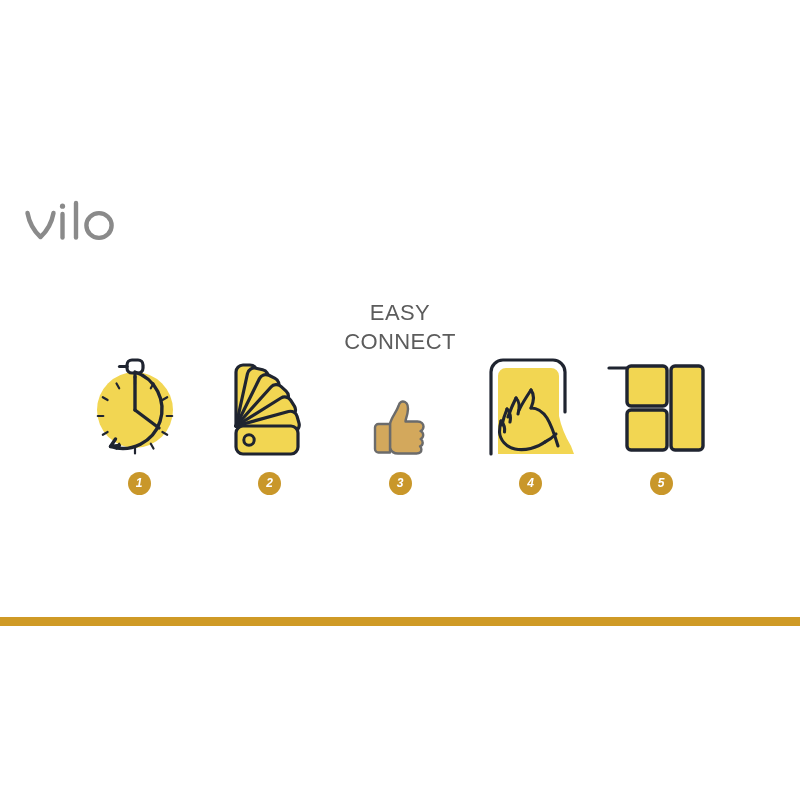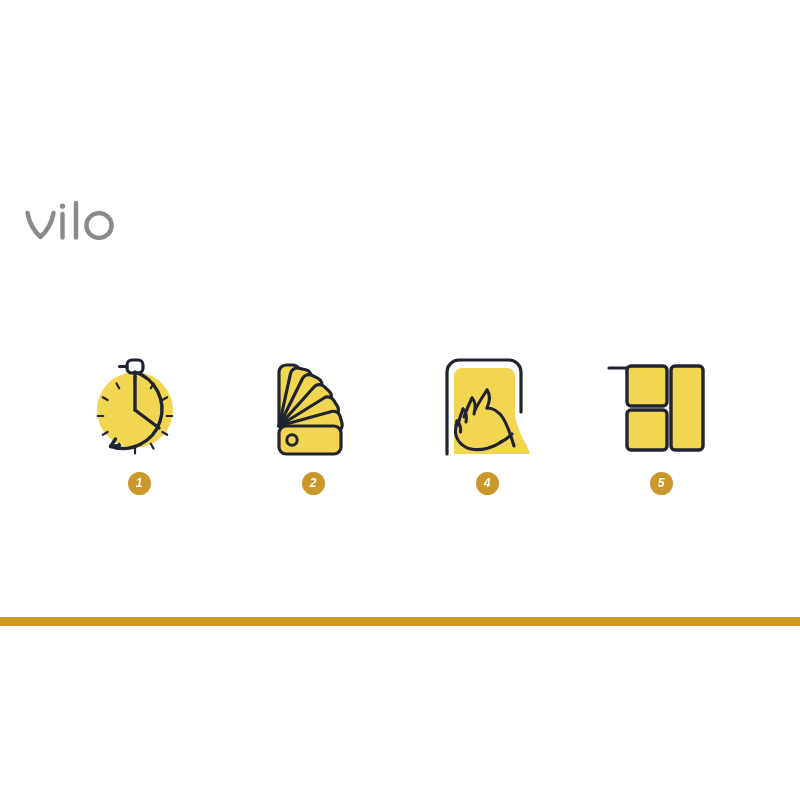--- a/index.html
+++ b/index.html
@@ -175,20 +175,40 @@
 
           <rect x="16" y="76" width="62" height="28" rx="7"></rect>
         </g>
 
         <circle cx="29" cy="90" r="5.2" fill="none" stroke="#1f2430" stroke-width="3"></circle>
       </svg>
     </div>
     <div class="step-badge">2</div>
   </div>
 
+  <div class="step">
+    <div class="easy-connect-caption">EASY
+CONNECT</div>
+    <div class="step-art">
+      <svg width="70" height="62" viewBox="0 0 70 62">
+        <g stroke="#6b6b6b" stroke-width="2.4" stroke-linejoin="round" stroke-linecap="round">
+
+          <path d="M25 28 C 26 22, 31 17, 33.5 10 C 34.5 6, 37 4.5, 40 6 C 43 7.5, 43.5 12, 42.5 17
+                   C 42 20, 40.5 23.5, 40.5 25.5 L 52.5 25.5 C 56.5 25.5, 58.5 28, 58.5 30.5
+                   C 58.5 32.5, 57.3 34.2, 55.5 35 C 57.2 35.7, 58.2 37.2, 58.2 39
+                   C 58.2 40.8, 57.2 42.2, 55.6 43 C 57 43.8, 57.7 45.2, 57.7 46.7
+                   C 57.7 48.4, 56.6 49.8, 55 50.4 C 56 51.2, 56.4 52.4, 56.4 53.6
+                   C 56.4 55.8, 54.6 57.5, 51.5 57.5 L 33 57.5 C 29 57.5, 26 55, 25 52 Z" fill="#d3a85c"></path>
+
+          <path d="M25 28 L 13.5 28 a3.5 3.5 0 0 0 -3.5 3.5 L 10 53 a3.5 3.5 0 0 0 3.5 3.5 L 25 56.5 Z" fill="#d3a85c"></path>
+        </g>
+      </svg>
+    </div>
+    <div class="step-badge">3</div>
+  </div>
 
   <div class="step">
     <div class="step-art">
       <svg width="104" height="104" viewBox="0 0 104 104">
 
         <path d="M12 100 L 12 18 a12 12 0 0 1 12 -12 L 74 6 a12 12 0 0 1 12 12 L 86 58" fill="none" stroke="#1f2430" stroke-width="3.2" stroke-linecap="round" stroke-linejoin="round"></path>
 
         <path d="M19 100 L 19 22 a8 8 0 0 1 8 -8 L 72 14 a8 8 0 0 1 8 8 L 80 62
                  C 82 72, 86 82, 92 92 L 95 100 Z" fill="#f2d652"></path>
 

